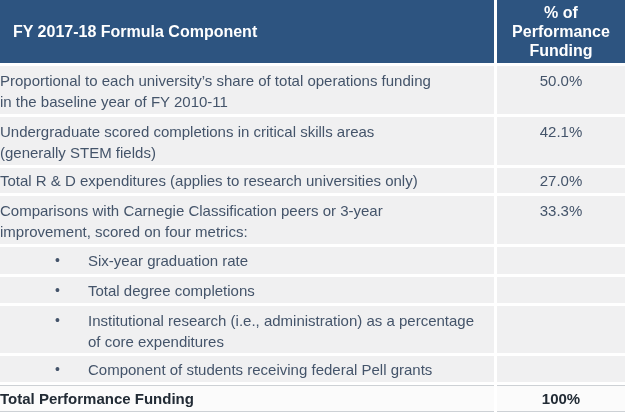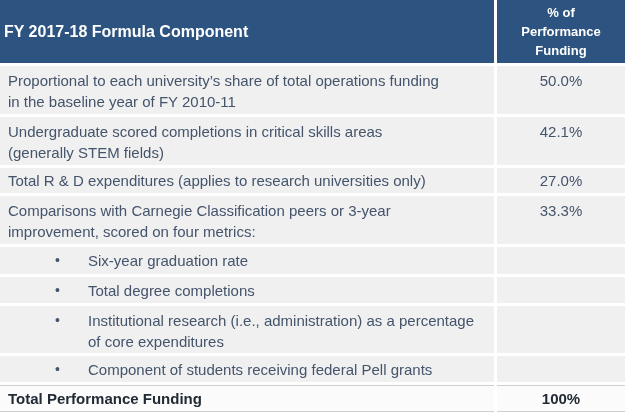--- a/index.html
+++ b/index.html
@@ -28,41 +28,41 @@
     background:var(--gap,#ffffff);
   }
   .cell{
     display:flex;
     font-size:15px;
     line-height:21px;
     color:var(--body-text,#44546a);
     background:var(--row-bg,#f0f0f1);
   }
   .label-cell{
-    padding-left:8px;padding-right:14px;
+    padding-right:14px;
     white-space:pre-line;
   }
   .value-cell{
     justify-content:center;
     text-align:center;
   }
   .v-top{align-items:flex-start;padding-top:4px;}
   .v-mid{align-items:center;}
   .header-cell{
     background:var(--header-bg,#2d5480);
     color:var(--header-text,#ffffff);
     font-weight:bold;
   }
   .header-component{
     font-size:16px;
     align-items:center;
-    padding-left:4px;
+    padding-left:13px;
   }
   .header-percent{
-    font-size:13px;
+    font-size:16px;
     line-height:19px;
     align-items:center;
     justify-content:center;
     text-align:center;
     white-space:pre-line;
   }
   .bullet-cell{
     padding-left:55px;
   }
   .bullet-glyph{

